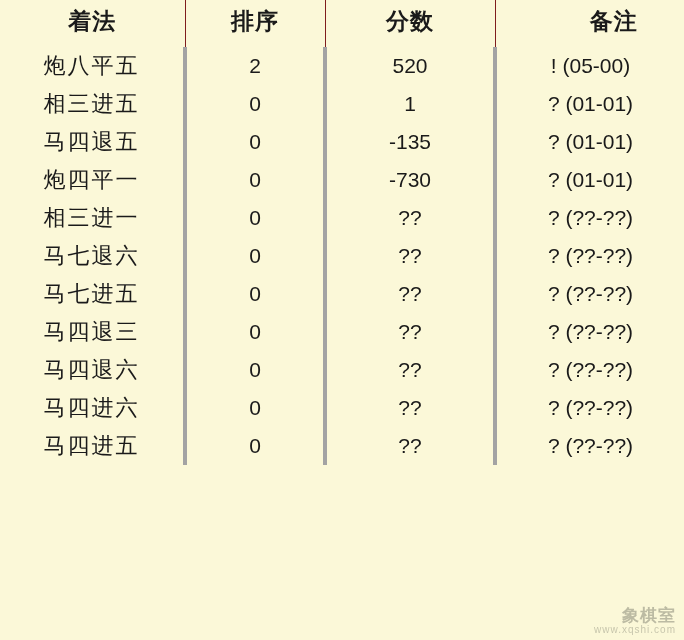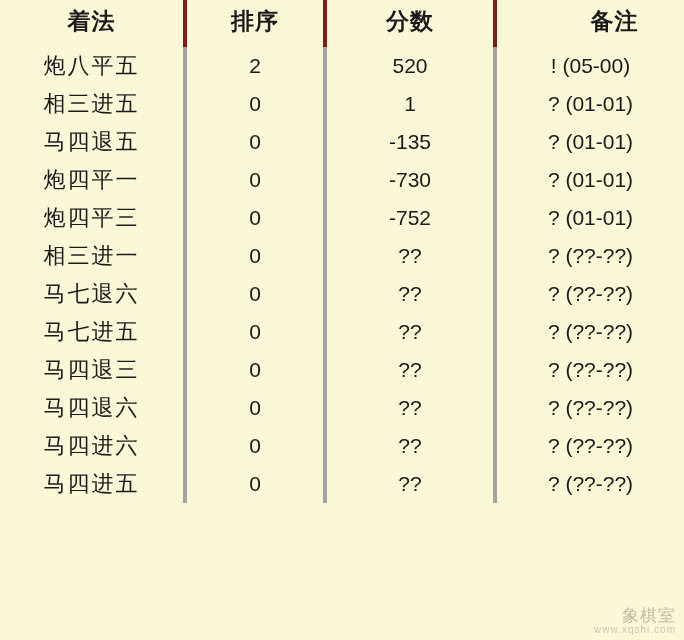--- a/index.html
+++ b/index.html
@@ -30,21 +30,21 @@
   table.move-table col.c1 { width: 140px; }
   table.move-table col.c2 { width: 170px; }
   table.move-table col.c3 { width: 189px; }
 
   table.move-table th {
     font-size: 23px;
     font-weight: bold;
     color: #1a1a1a;
     text-align: center;
     padding: 6px 0 10px 0;
-    border-right: 4px solid #7f1d1d;
+    border-right: 1px solid #7f1d1d;
     background: #fbf8d8;
     letter-spacing: 1px;
   }
   table.move-table th.last { border-right: none; padding-left: 48px; }
 
   table.move-table td {
     font-size: 22px;
     color: #1a1a1a;
     text-align: center;
     height: 38px;
@@ -68,20 +68,21 @@
     bottom: 4px;
     text-align: right;
     pointer-events: none;
     opacity: 0.55;
   }
   .watermark .wm-main {
     font-size: 17px;
     color: #8a8a78;
     letter-spacing: 1px;
     line-height: 1;
+    font-weight: bold;
   }
   .watermark .wm-sub {
     font-size: 10px;
     color: #9c9c88;
     letter-spacing: 1px;
     line-height: 1.2;
   }
 </style>
 </head>
 <body>
@@ -119,26 +120,20 @@
       <tr>
         <td class="move">马四退五</td>
         <td class="order">0</td>
         <td class="score">-135</td>
         <td class="note last">? (01-01)</td>
       </tr>
       <tr>
         <td class="move">炮四平一</td>
         <td class="order">0</td>
         <td class="score">-730</td>
-        <td class="note last">? (01-01)</td>
-      </tr>
-      <tr>
-        <td class="move">炮四平三</td>
-        <td class="order">0</td>
-        <td class="score">-752</td>
         <td class="note last">? (01-01)</td>
       </tr>
       <tr>
         <td class="move">相三进一</td>
         <td class="order">0</td>
         <td class="score">??</td>
         <td class="note last">? (??-??)</td>
       </tr>
       <tr>
         <td class="move">马七退六</td>

